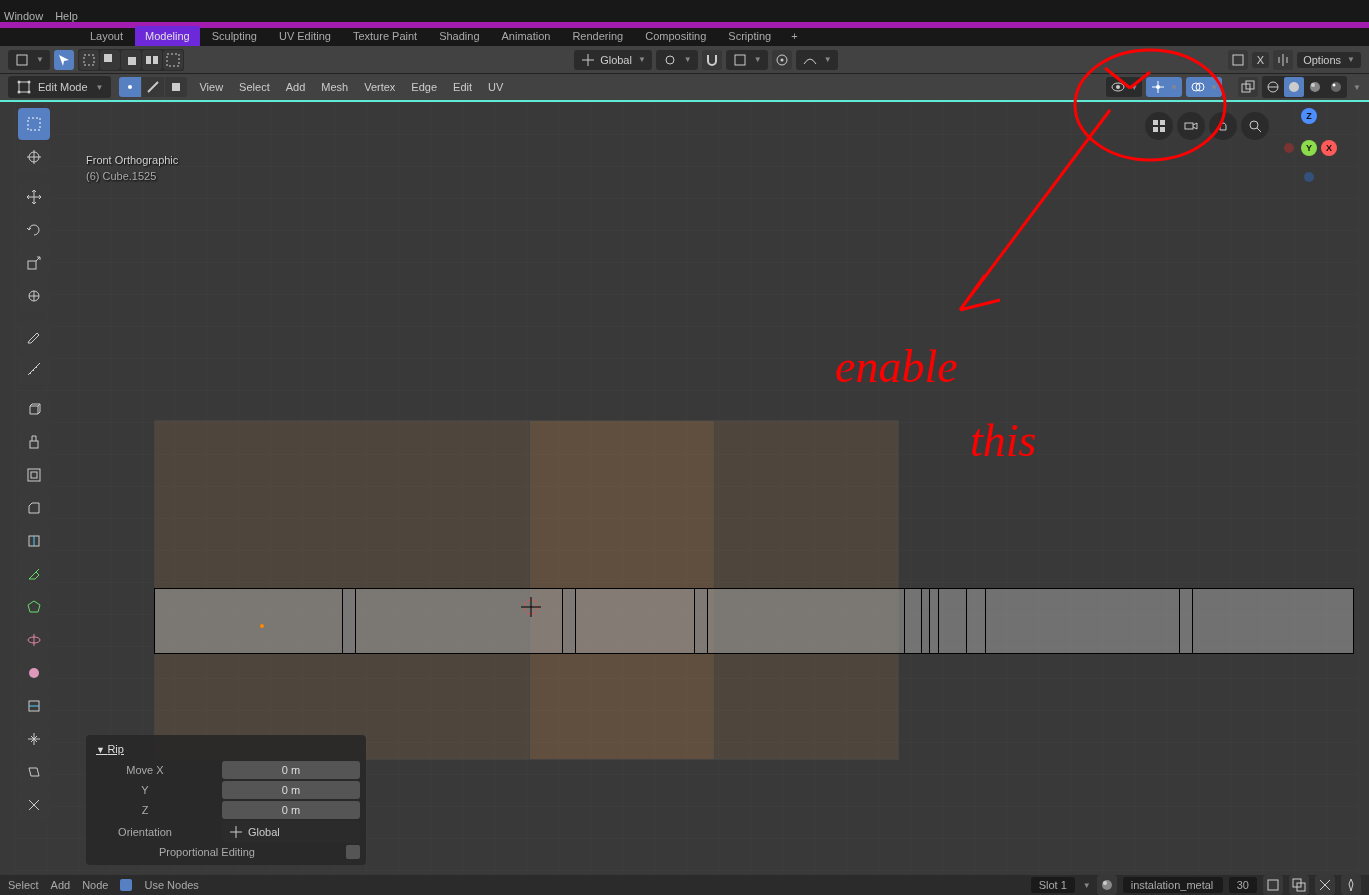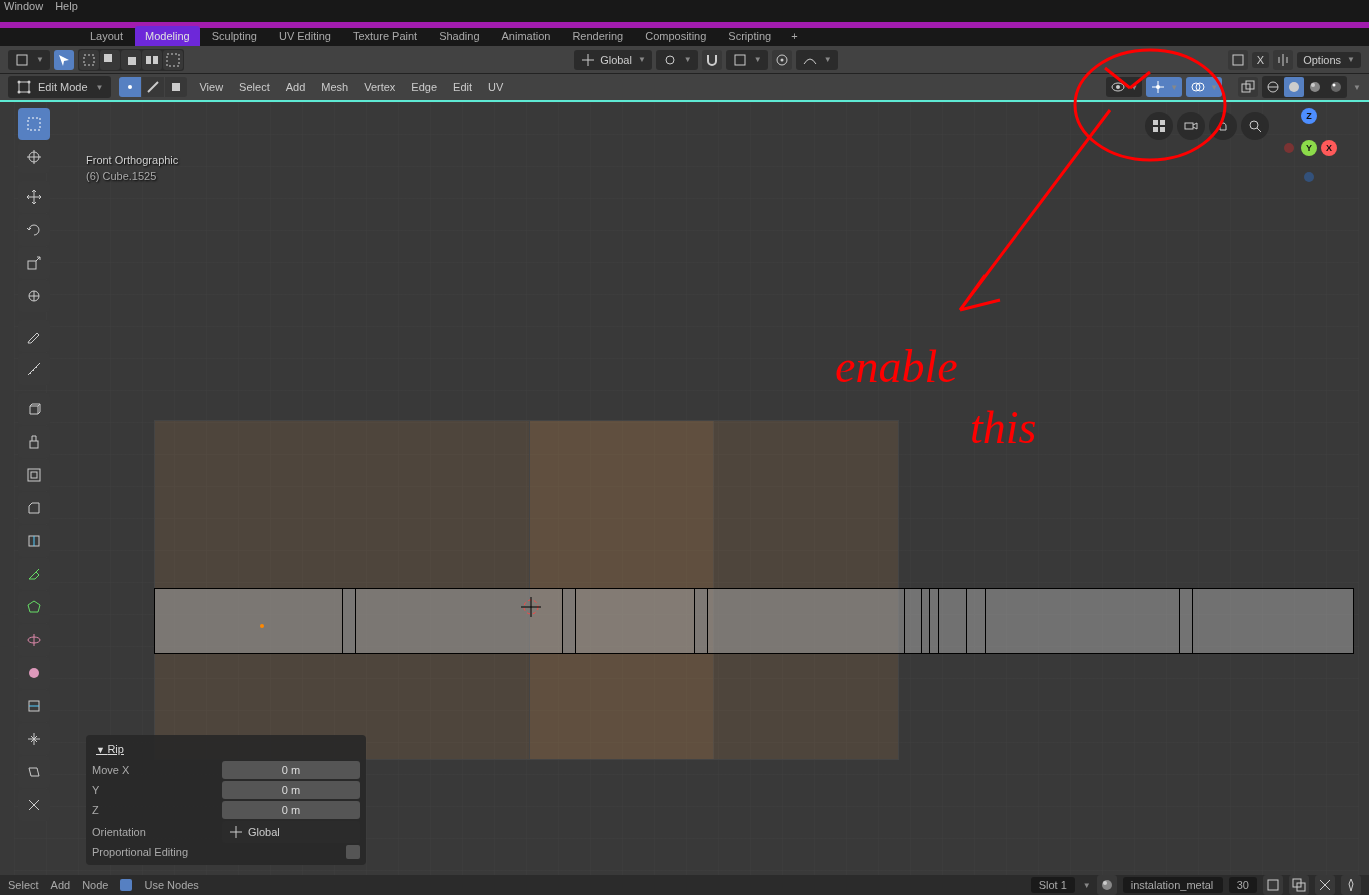--- a/index.html
+++ b/index.html
@@ -1,18 +1,18 @@
 <!DOCTYPE html>
 <html><head>
 <meta charset="utf-8">
 <style>
 * { margin:0; padding:0; box-sizing:border-box; font-family:sans-serif; font-size:11px; user-select:none; }
 body { background:#393939; color:#ccc; width:1369px; height:895px; overflow:hidden; position:relative; }
 
-.top-menu { background:#181818; height:22px; display:flex; align-items:flex-start; padding:0 4px; gap:12px; color:#b0b0b0; }
+.top-menu { background:#181818; height:22px; display:flex; align-items:flex-end; padding:0 4px; gap:12px; color:#b0b0b0; }
 .top-menu span { cursor:pointer; }
 
 .workspace-tabs { background:#181818; height:24px; display:flex; align-items:flex-end; padding-left:80px; gap:2px; border-top:6px solid #a21caf; }
 .workspace-tabs .tab { padding:4px 10px; color:#aaa; border-radius:3px 3px 0 0; cursor:pointer; }
 .workspace-tabs .tab.active { background:#6d28d9; color:#e0e0e0; }
 .workspace-tabs .add-tab { padding:4px 8px; color:#aaa; cursor:pointer; }
 
 .header-bar { background:#424242; height:28px; display:flex; align-items:center; justify-content:space-between; padding:0 8px; border-bottom:1px solid #222; }
 .header-left, .header-center, .header-right { display:flex; align-items:center; gap:4px; }
 .icon-btn { width:20px; height:20px; display:flex; align-items:center; justify-content:center; background:#383838; border-radius:3px; cursor:pointer; color:#ccc; }
@@ -58,21 +58,21 @@
 .view-btns .icon-btn { background:#2b2b2b; border-radius:50%; width:28px; height:28px; }
 
 .geom { position:absolute; left:140px; top:318px; right:0; height:340px; pointer-events:none; }
 .geom .box { position:absolute; border:1px solid #000; background:rgba(120,120,120,0.4); }
 .geom .sel { background:rgba(200,140,80,0.15); border-color:#444; }
 
 .rip-panel { position:absolute; left:72px; bottom:10px; width:280px; background:rgba(40,40,40,0.92); border-radius:4px; padding:4px 6px; }
 .rip-panel .hdr { color:#ddd; padding:4px;text-decoration:underline; }
 .rip-panel .hdr::before { content:"▼ "; font-size:9px; }
 .rip-row { display:flex; align-items:center; margin:2px 0; }
-.rip-row .lbl { width:130px; text-align:left; padding-right:24px; color:#aaa; }
+.rip-row .lbl { width:130px; text-align:center; padding-right:24px; color:#aaa; }
 .rip-row .val { flex:1; background:#555; text-align:center; padding:3px 0; border-radius:3px; color:#ddd; }
 .rip-row .dd { flex:1; background:#2b2b2b; padding:3px 6px; border-radius:3px; display:flex; align-items:center; gap:4px; }
 .rip-row .chk { width:14px; height:14px; background:#555; border-radius:2px; }
 
 .status { position:absolute; left:0; right:0; bottom:0; height:20px; background:#2b2b2b; display:flex; align-items:center; padding:0 8px; gap:12px; color:#aaa; }
 .status .right { margin-left:auto; display:flex; align-items:center; gap:6px; }
 .status .slot { background:#1a1a1a; padding:2px 8px; border-radius:3px; }
 .status .chk2 { width:12px; height:12px; background:#5680c2; border-radius:2px; display:inline-block; }
 
 .annotation { position:absolute; pointer-events:none; }
@@ -513,21 +513,21 @@
   </div>
 </div>
 
 <div class="annotation" style="left:0;top:0;width:1369px;height:864px">
   <svg width="1369" height="895">
     <ellipse cx="1150" cy="105" rx="75" ry="55" fill="none" stroke="#f00" stroke-width="3"></ellipse>
     <path d="M1130 88 L1105 68 M1130 88 L1150 72" stroke="#f00" stroke-width="3" fill="none"></path>
     <path d="M960 310 L1110 110 M960 310 L985 275 M960 310 L1000 300" stroke="#f00" stroke-width="3" fill="none"></path>
   </svg>
   <div class="ann-text" style="left:835px;top:340px">enable</div>
-  <div class="ann-text" style="left:970px;top:401px">this</div>
+  <div class="ann-text" style="left:970px;top:414px">this</div>
 </div>
 
 <div class="status">
   <span>Select</span>
   <span>Add</span>
   <span>Node</span>
   <span class="chk2"></span>
   <span>Use Nodes</span>
   <div class="right">
     <span class="slot">Slot 1</span>

